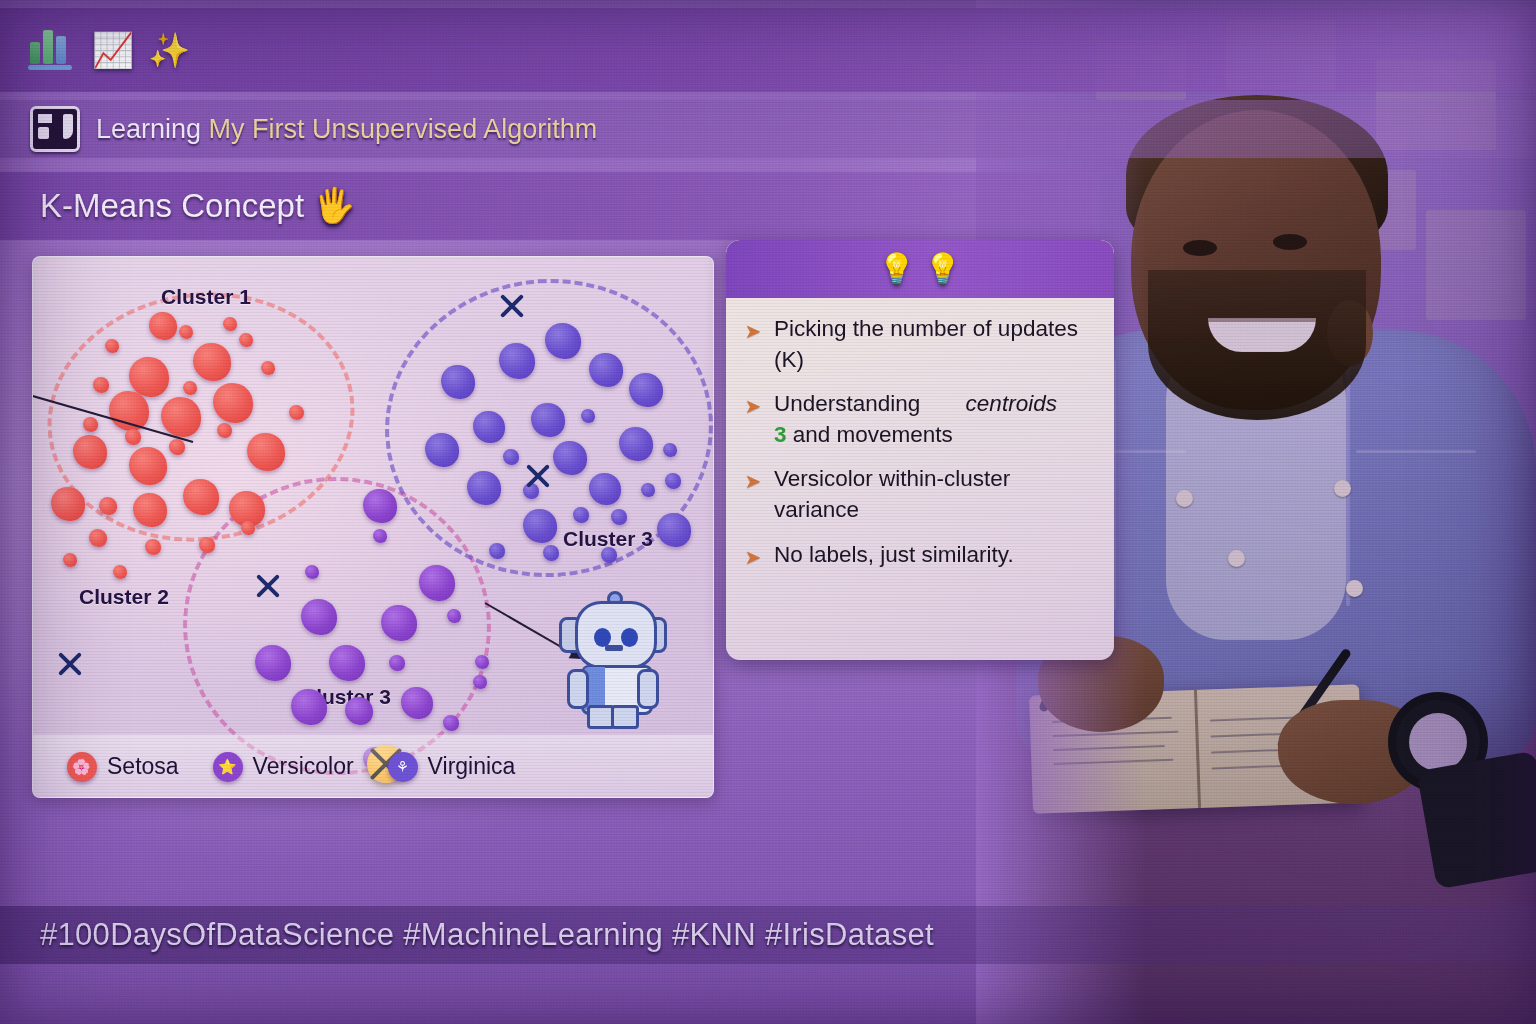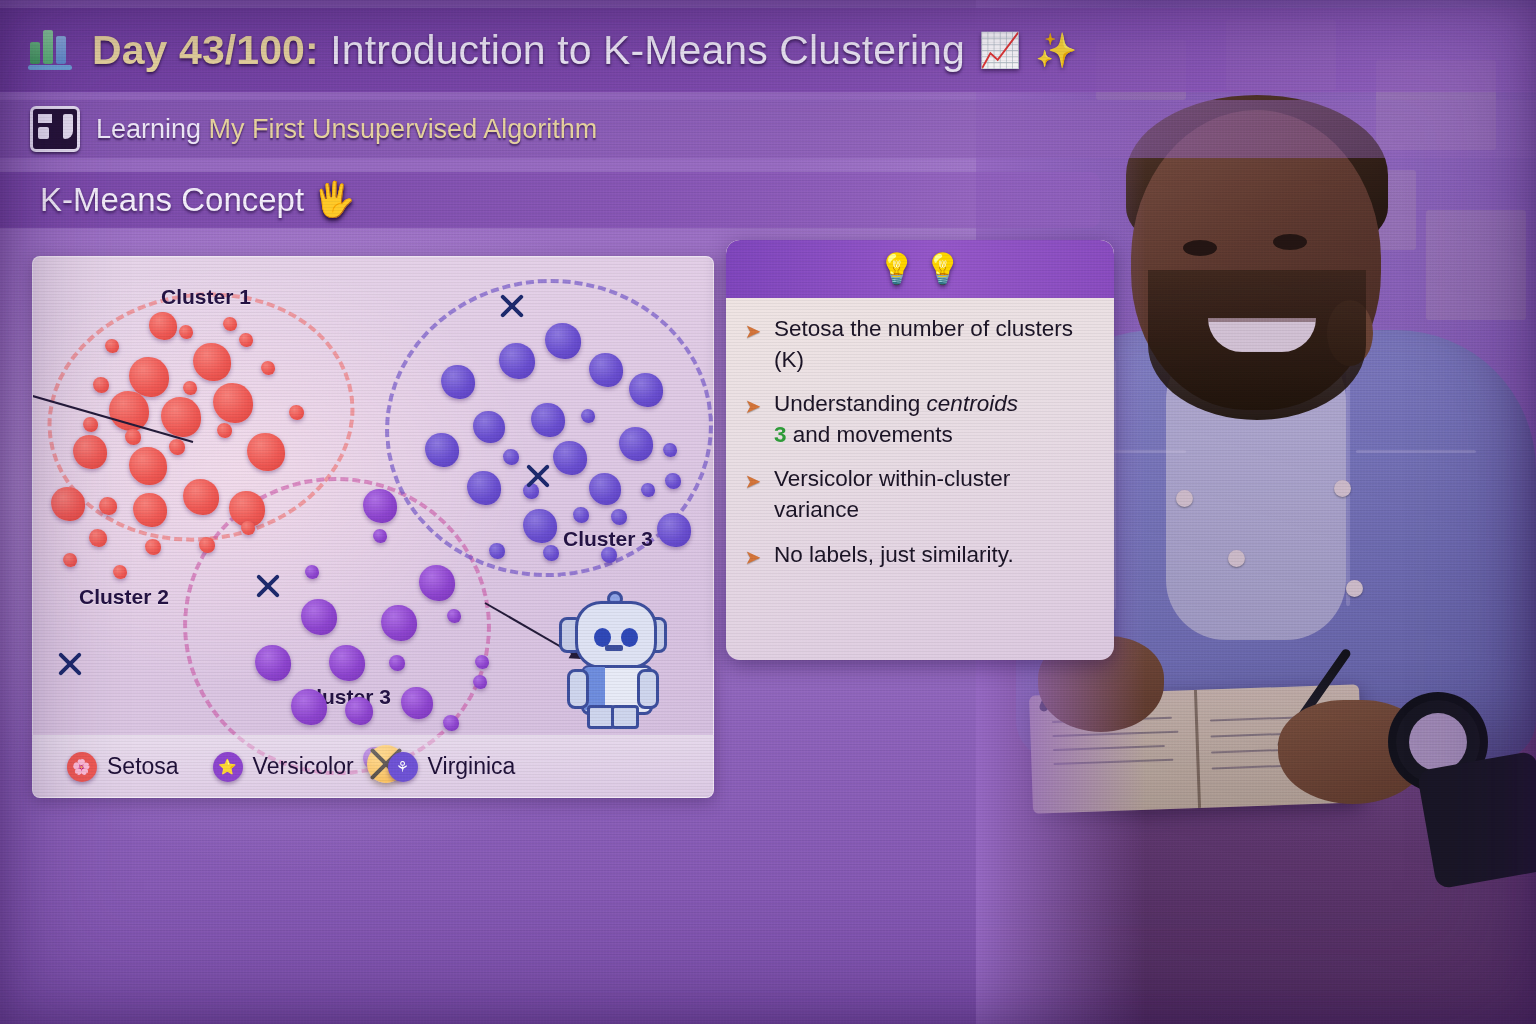--- a/index.html
+++ b/index.html
@@ -92,21 +92,21 @@
   }
   .sub-text{font-size:27px;color:#efe8f8;text-shadow:0 2px 2px rgba(35,12,60,.7);white-space:nowrap;}
   .sub-text .hl{color:#e8d4a0;}
   .news-icon{width:44px;height:40px;border-radius:6px;background:#241237;border:3px solid #e7dff3;position:relative;flex:0 0 auto;box-shadow:0 2px 3px rgba(20,5,40,.6);}
   .news-icon:before{content:"";position:absolute;left:5px;top:5px;width:14px;height:9px;background:#e7dff3;}
   .news-icon:after{content:"";position:absolute;left:5px;top:18px;width:11px;height:12px;background:#e7dff3;border-radius:2px;}
   .news-icon em{position:absolute;right:4px;top:5px;width:10px;height:25px;background:#e7dff3;border-radius:2px 2px 8px 2px;}
 
   
   .sectionbar{
-    position:absolute;left:0;top:172px;width:1100px;height:56px;
+    position:absolute;left:0;top:172px;width:1100px;height:68px;
     background:linear-gradient(90deg, rgba(120,70,168,.92) 0%, rgba(134,84,180,.88) 60%, rgba(146,96,190,.55) 100%);
     border-radius:0 10px 10px 0;
     display:flex;align-items:center;gap:14px;padding-left:40px;box-sizing:border-box;
   }
   .section-text{font-size:33px;color:#f4eefb;text-shadow:0 2px 3px rgba(35,12,60,.7);}
 
   
   .chartcard{
     position:absolute;left:32px;top:256px;width:680px;height:540px;
     border-radius:8px;border:1px solid rgba(255,255,255,.55);
@@ -159,21 +159,21 @@
     box-shadow:0 6px 20px rgba(40,15,70,.45);overflow:hidden;
   }
   .klhead{height:58px;background:linear-gradient(90deg,#8046bd,#9558c9 55%,#8a4cc0);border-radius:14px 14px 0 0;
     display:flex;align-items:center;justify-content:center;gap:8px;}
   .klhead-text{font-size:31px;font-weight:700;color:#ecdfc3;text-shadow:0 2px 3px rgba(30,8,55,.7);}
   .klbody{padding:16px 18px 10px 16px;}
   .klrow{display:flex;gap:10px;margin-bottom:14px;align-items:flex-start;}
   .star{flex:0 0 auto;width:22px;height:22px;margin-top:6px;color:#d4753a;font-size:20px;line-height:22px;text-align:center;
     text-shadow:0 1px 1px rgba(0,0,0,.25);}
   .kltext{font-size:22.5px;line-height:1.36;color:#1b1426;}
-  .kltext .it{font-style:italic;}
+  .kltext .it{font-style:italic;margin-left:39px;}
   .kltext .grn{color:#2f9e3a;font-weight:700;}
 
   
   .footerbar{
     position:absolute;left:0;top:828px;width:1536px;height:72px;
     background:linear-gradient(90deg, rgba(104,58,152,.55) 0%, rgba(118,70,166,.45) 50%, rgba(120,72,168,.30) 100%);
     display:flex;align-items:center;padding-left:40px;box-sizing:border-box;
   }
   .footer-text{font-size:32px;color:#f2ecfa;text-shadow:0 2px 3px rgba(30,10,55,.8);white-space:nowrap;}
   .footer-text .hl{color:#e9d79f;font-weight:700;}
@@ -246,23 +246,20 @@
     <div class="photo-tint"></div>
     <div class="photo-fade"></div>
   </div>
 
   <div class="titlebar">
     <div class="bar-icon">
       <i class="b1"></i>
         <i class="b2"></i>
         <i class="b3"></i>
         <span class="base"></span>
-    </div>
-    <div class="title-text">
-      <span class="day">Day 43/100:</span><span class="rest"> Introduction to K-Means Clustering </span>
     </div>
     <span class="emj">📈</span>
     <span class="emj">✨</span>
   </div>
 
   <div class="subbar">
     <div class="news-icon">
         <em></em>
       </div>
     <div class="sub-text">
@@ -407,35 +404,38 @@
   </div>
 
   <div class="klcard">
     <div class="klhead">
       <span class="emj" style="font-size:30px;">💡</span>
       <span class="emj" style="font-size:30px;">💡</span>
     </div>
     <div class="klbody">
       <div class="klrow">
         <span class="star">➤</span>
-        <span class="kltext">Setosa the number of clusters (K)</span>
+        <span class="kltext">Picking the number of updates (K)</span>
       </div>
       <div class="klrow">
         <span class="star">➤</span>
         <span class="kltext"><span>Understanding </span><span class="it">centroids</span><br><span class="grn">3</span><span> and movements</span></span>
       </div>
       <div class="klrow">
         <span class="star">➤</span>
         <span class="kltext">Versicolor within-cluster variance</span>
       </div>
       <div class="klrow">
         <span class="star">➤</span>
         <span class="kltext">No labels, just similarity.</span>
       </div>
     </div>
   </div>
 
 
+  <div class="hashbar">
+    <div class="hash-text">#100DaysOfDataScience  #MachineLearning  #KNN #IrisDataset</div>
+  </div>
 
   <div class="noise"></div>
   <div class="scanline"></div>
   <div class="vignette"></div>
 </div>
 
 </body></html>

